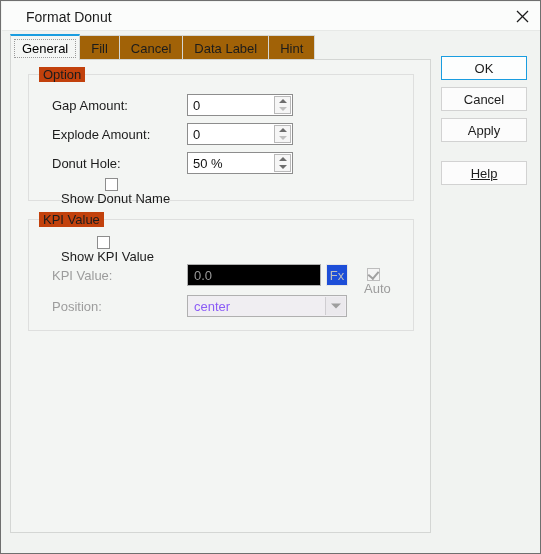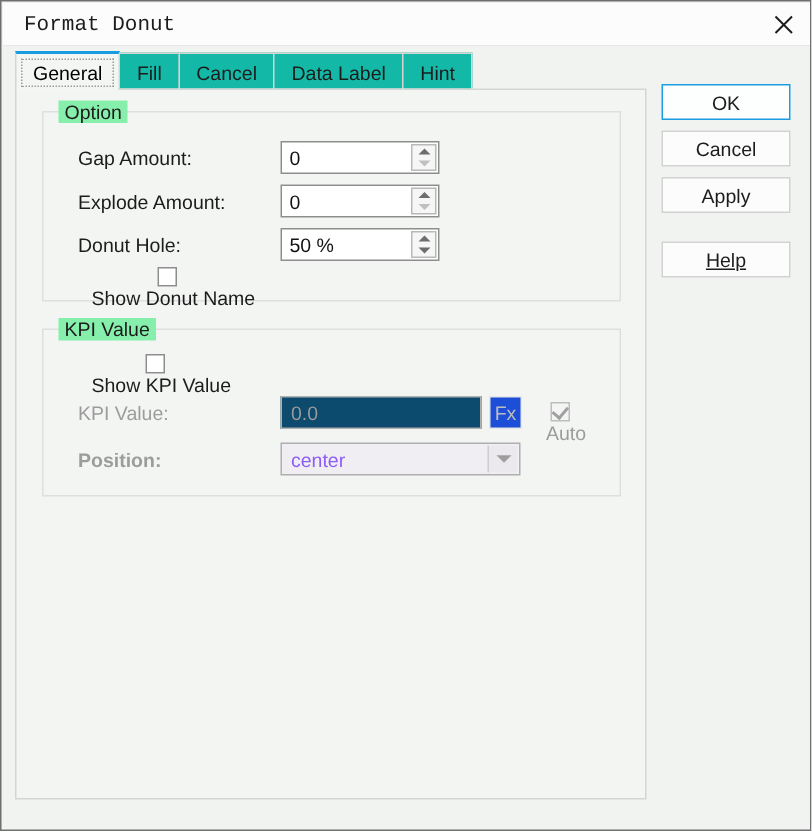--- a/index.html
+++ b/index.html
@@ -28,26 +28,25 @@
     left: 1px;
     top: 1px;
     width: 539px;
     height: 29px;
     background: #fbfcfb;
     border-bottom: 1px solid #e7e9e7;
     box-sizing: border-box;
   }
   #title-text {
     position: absolute;
-    left: 14px;
+    left: 24px;
     top: 7px;
     font-size: 14px;
     color: #1c1c1c;
     white-space: nowrap;
-    font-family: Liberation Mono, monospace;
   }
   #close-button {
     position: absolute;
     right: 0px;
     top: 0px;
     width: 37px;
     height: 28px;
     display: flex;
     align-items: center;
     justify-content: center;
@@ -61,21 +60,21 @@
     left: 9px;
     top: 33px;
     height: 26px;
     display: flex;
     align-items: flex-end;
   }
   .tab {
     position: relative;
     height: 25px;
     box-sizing: border-box;
-    background: #14b8a6;
+    background: #a16207;
     border: 1px solid #d4d6d4;
     border-bottom: none;
     color: #1c1c1c;
     font-size: 13px;
     display: flex;
     align-items: center;
     justify-content: center;
     padding: 0 11px;
     cursor: default;
     margin-right: -1px;
@@ -115,21 +114,21 @@
   
   .groupbox {
     position: absolute;
     box-sizing: border-box;
     border: 1px solid #dedfde;
   }
   .group-title {
     position: absolute;
     top: -8px;
     left: 10px;
-    background: #86efac;
+    background: #c2410c;
     padding: 0 4px;
     font-size: 13px;
     color: #1c1c1c;
     white-space: nowrap;
   }
   #group-option {
     left: 17px;
     top: 14px;
     width: 386px;
     height: 127px;
@@ -232,21 +231,21 @@
     color: #1c1c1c;
     white-space: nowrap;
   }
   .cb-label.disabled { color: #9c9c9c; }
 
   
   .text-input {
     position: absolute;
     box-sizing: border-box;
     border: 1px solid #b0b0b0;
-    background: #0c4a6e;
+    background: #000000;
   }
   .text-input .tval {
     position: absolute;
     left: 6px;
     top: 3px;
     font-size: 13px;
     color: #9a9a9a;
     white-space: nowrap;
   }
 
@@ -428,21 +427,21 @@
       <div id="fx-button" style="left:297px; top:44px;">
         <span>Fx</span>
       </div>
       <div class="checkbox-row" style="left:327px; top:48px;">
         <span class="cbox disabled">
             <span class="tick"></span>
           </span>
         <span class="cb-label disabled">Auto</span>
       </div>
 
-      <div class="field-label disabled" style="left:23px; top:79px;font-weight:bold;">Position:</div>
+      <div class="field-label disabled" style="left:23px; top:79px;">Position:</div>
       <div class="combobox" style="left:158px; top:75px; width:160px; height:22px;">
         <span class="cval">center</span>
         <span class="combo-arrow-box">
           <span class="combo-arrow"></span>
         </span>
       </div>
     </div>
 
   </div>
 

